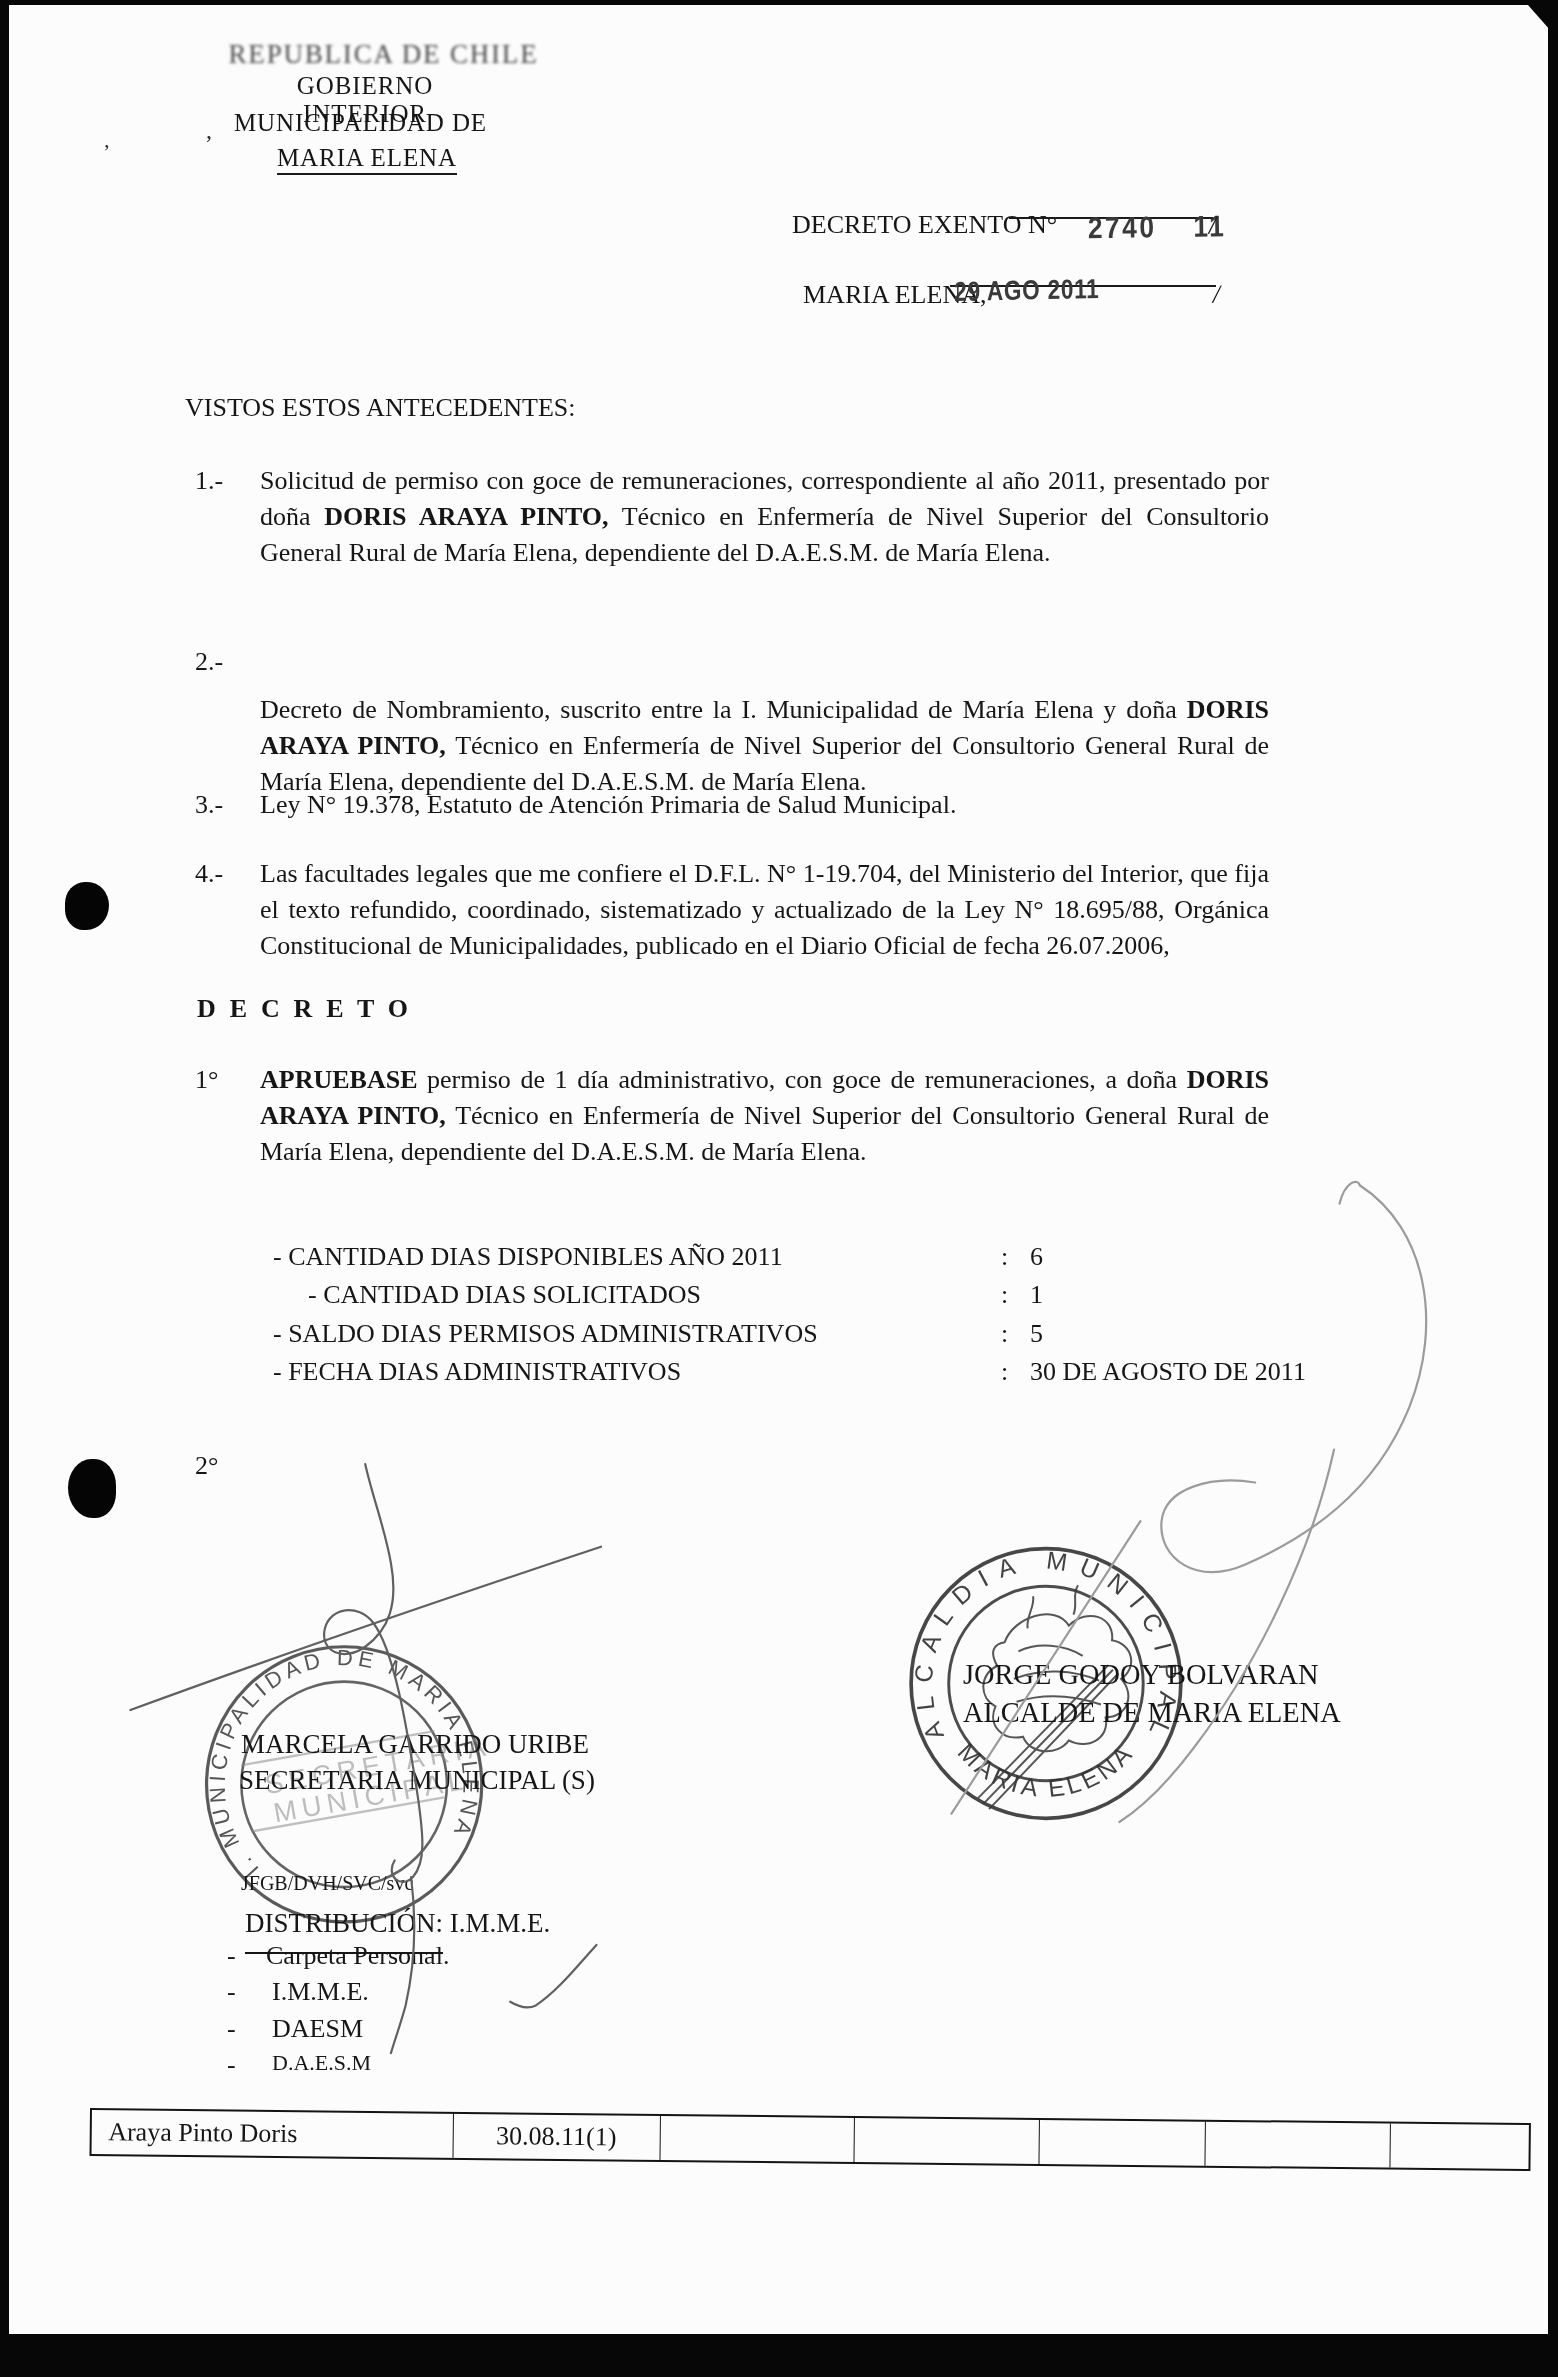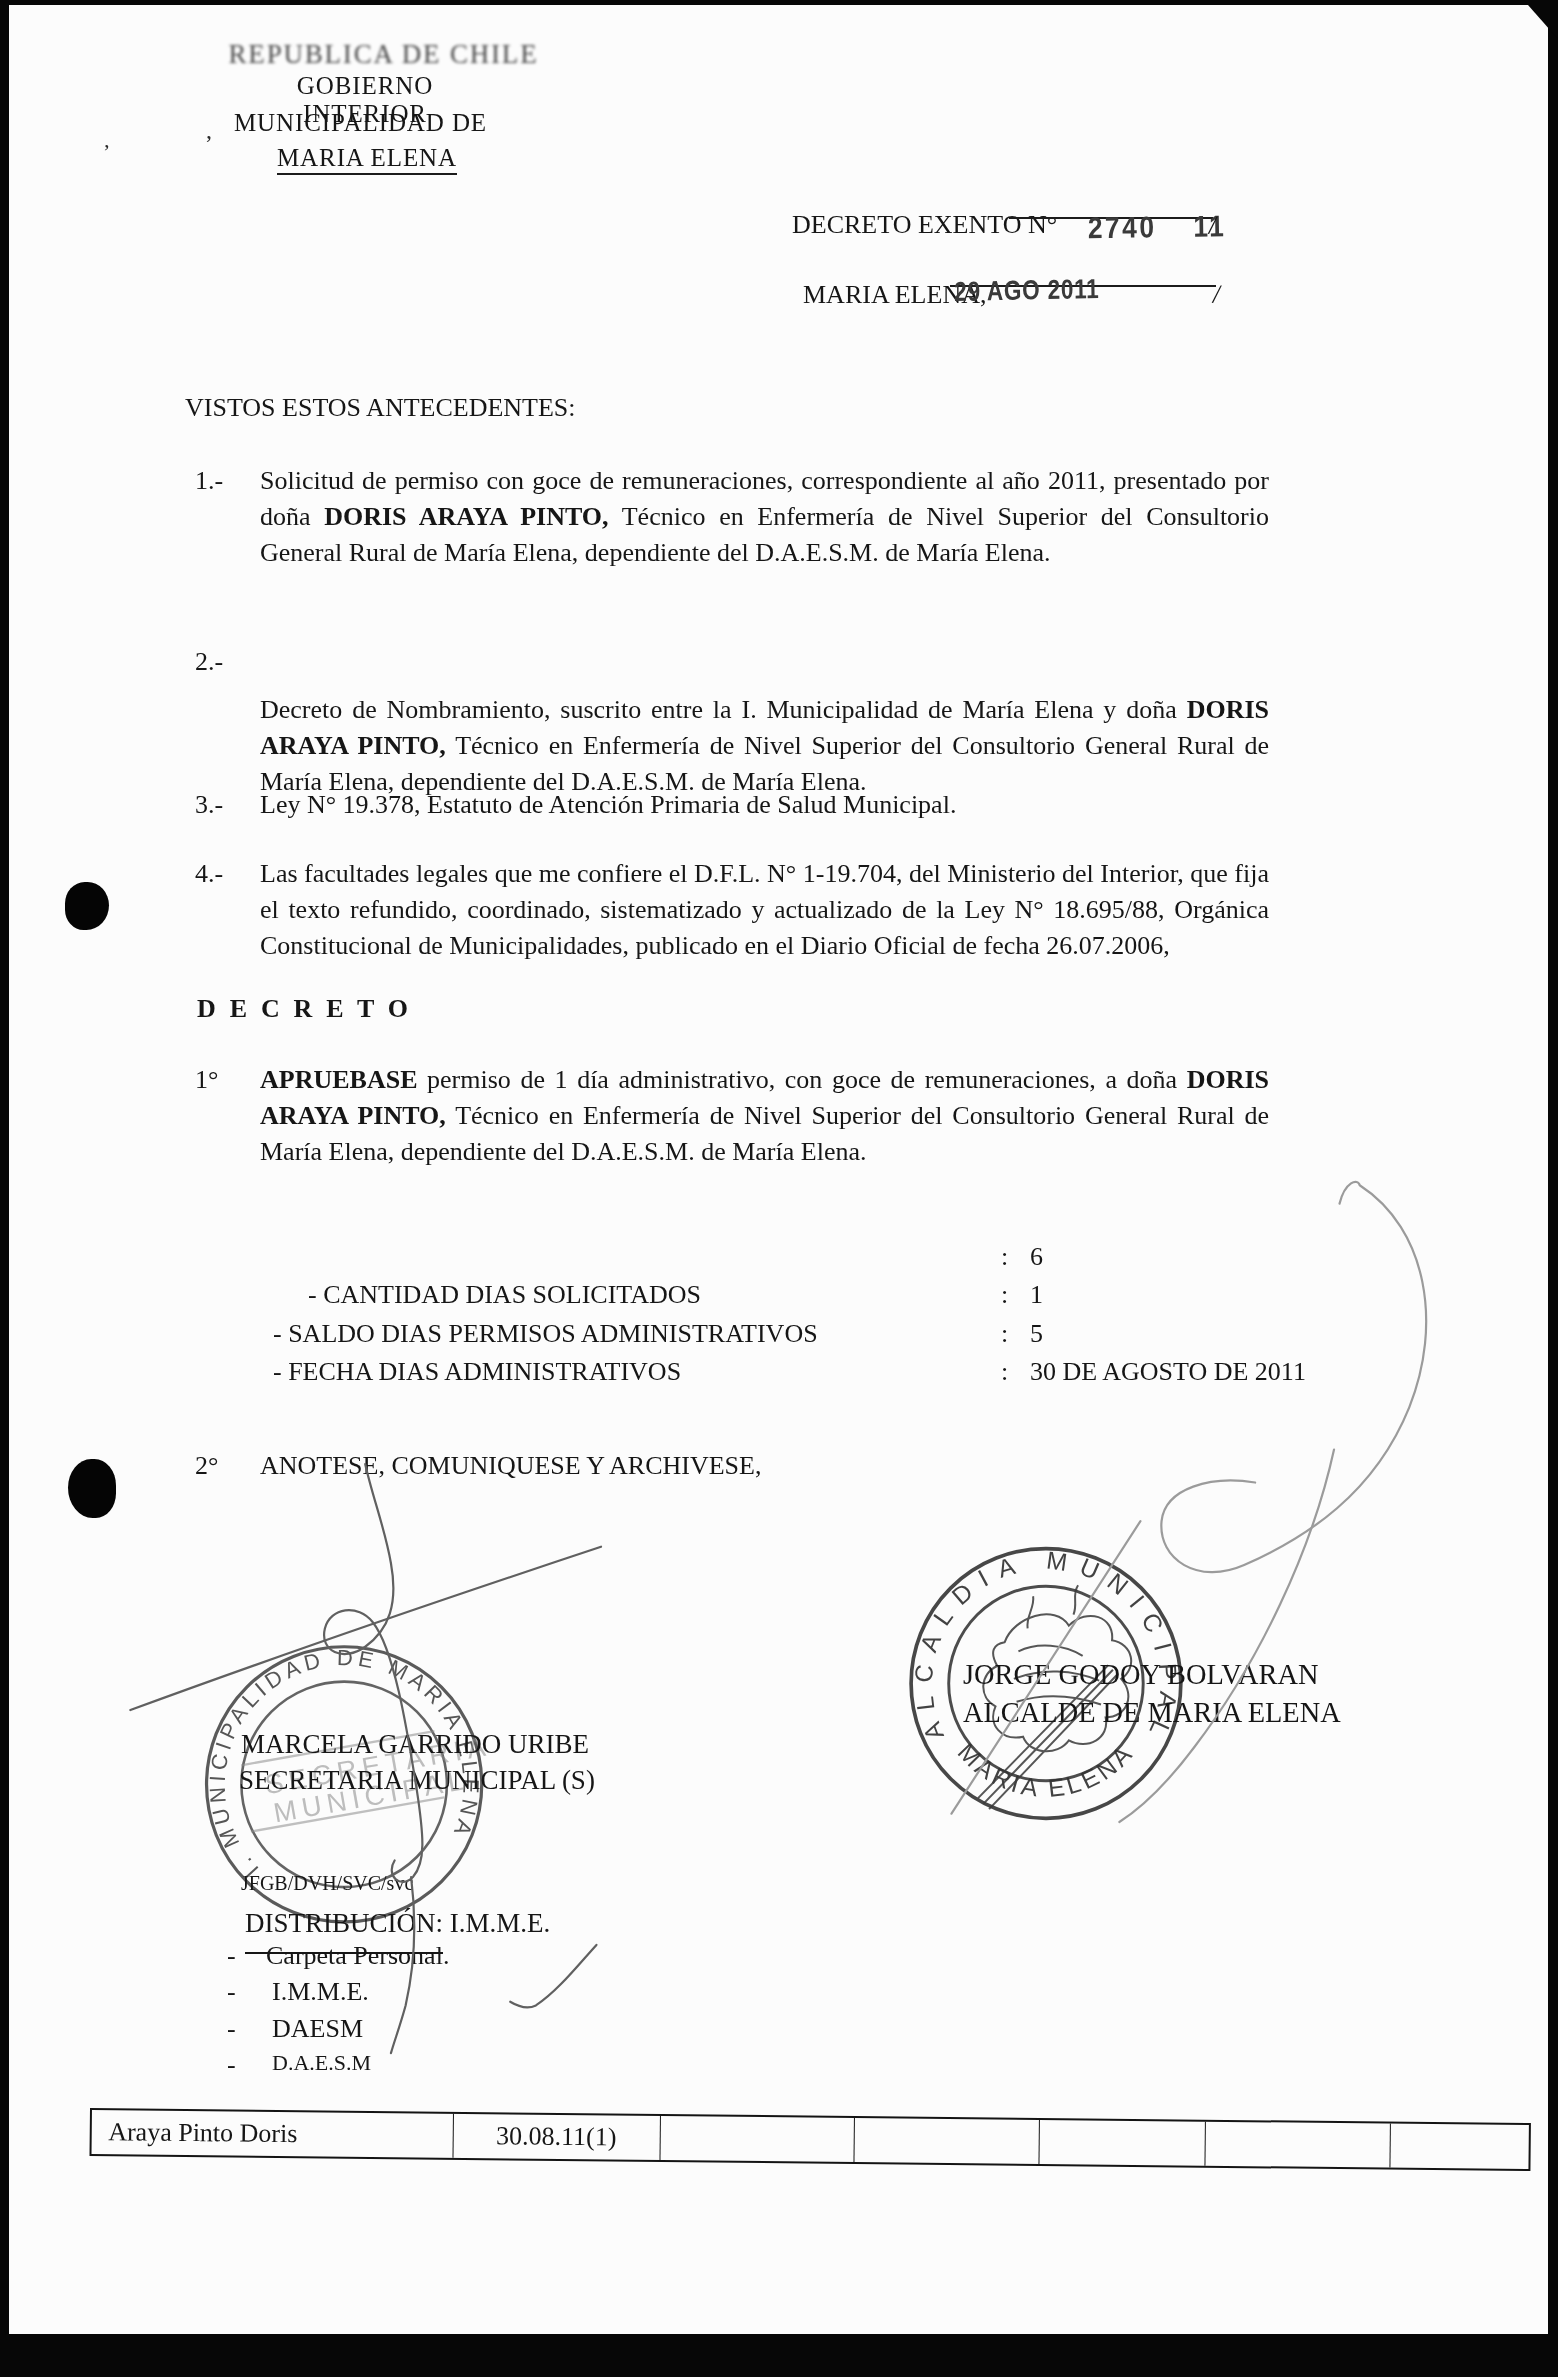--- a/index.html
+++ b/index.html
@@ -100,37 +100,37 @@
   <div class="abs z2 body-text" style="left:260px;top:787px;width:1009px;"><span>Ley N° 19.378, Estatuto de Atención Primaria de Salud Municipal.</span></div>
 
   <div class="abs z2 body-text" style="left:195px;top:856px;">4.-</div>
   <div class="abs z2 body-text para" style="left:260px;top:856px;width:1009px;"><span>Las facultades legales que me confiere el D.F.L. N° 1-19.704, del Ministerio del Interior, que fija el texto refundido, coordinado, sistematizado y actualizado de la Ley N° 18.695/88, Orgánica Constitucional de Municipalidades, publicado en el Diario Oficial de fecha 26.07.2006,</span></div>
 
   <div class="abs z2 b" style="left:197px;top:994px;font-size:26px;letter-spacing:3.7px;">D E C R E T O</div>
 
   <div class="abs z2 body-text" style="left:195px;top:1062px;">1°</div>
   <div class="abs z2 body-text para" style="left:260px;top:1062px;width:1009px;"><span class="b">APRUEBASE</span><span> permiso de 1 día administrativo, con goce de remuneraciones, a doña </span><span class="b">DORIS ARAYA PINTO,</span><span> Técnico en Enfermería de Nivel Superior  del Consultorio General Rural de María Elena, dependiente del D.A.E.S.M. de María Elena.</span></div>
 
+  <div class="abs z2 body-text" style="left:273px;top:1239px;">- CANTIDAD DIAS DISPONIBLES AÑO 2011</div>
   <div class="abs z2 body-text" style="left:1001px;top:1239px;">:</div>
   <div class="abs z2 body-text" style="left:1030px;top:1239px;">6</div>
 
   <div class="abs z2 body-text" style="left:273px;top:1277px;margin-left:35px;">- CANTIDAD DIAS SOLICITADOS</div>
   <div class="abs z2 body-text" style="left:1001px;top:1277px;">:</div>
   <div class="abs z2 body-text" style="left:1030px;top:1277px;">1</div>
 
   <div class="abs z2 body-text" style="left:273px;top:1316px;">- SALDO DIAS PERMISOS ADMINISTRATIVOS</div>
   <div class="abs z2 body-text" style="left:1001px;top:1316px;">:</div>
   <div class="abs z2 body-text" style="left:1030px;top:1316px;">5</div>
 
   <div class="abs z2 body-text" style="left:273px;top:1354px;">- FECHA DIAS ADMINISTRATIVOS</div>
   <div class="abs z2 body-text" style="left:1001px;top:1354px;">:</div>
   <div class="abs z2 body-text" style="left:1030px;top:1354px;">30 DE AGOSTO DE 2011</div>
 
   <div class="abs z2 body-text" style="left:195px;top:1448px;">2°</div>
-  <div class="abs z2 body-text" style="left:260px;top:1448px;">ANOTESE, COMUNIQUESE Y ARCHIVESE,</div>
 
   <div class="abs z2" style="left:241px;top:1729px;font-size:27px;">MARCELA GARRIDO URIBE</div>
   <div class="abs z2" style="left:239px;top:1765px;font-size:27px;">SECRETARIA MUNICIPAL (S)</div>
 
   <div class="abs z2" style="left:963px;top:1659px;font-size:28.4px;">JORGE GODOY BOLVARAN</div>
   <div class="abs z2" style="left:963px;top:1697px;font-size:28.4px;">ALCALDE DE MARIA ELENA</div>
 
   <div class="abs z2" style="left:241px;top:1872px;font-size:20px;">JFGB/DVH/SVC/svc</div>
   <div class="abs z2" style="left:245px;top:1908px;font-size:27px;">
     <span style="border-bottom:2.8px solid #161616;padding-bottom:14px;">DISTRIBUCIÓN:</span><span> I.M.M.E.</span>

